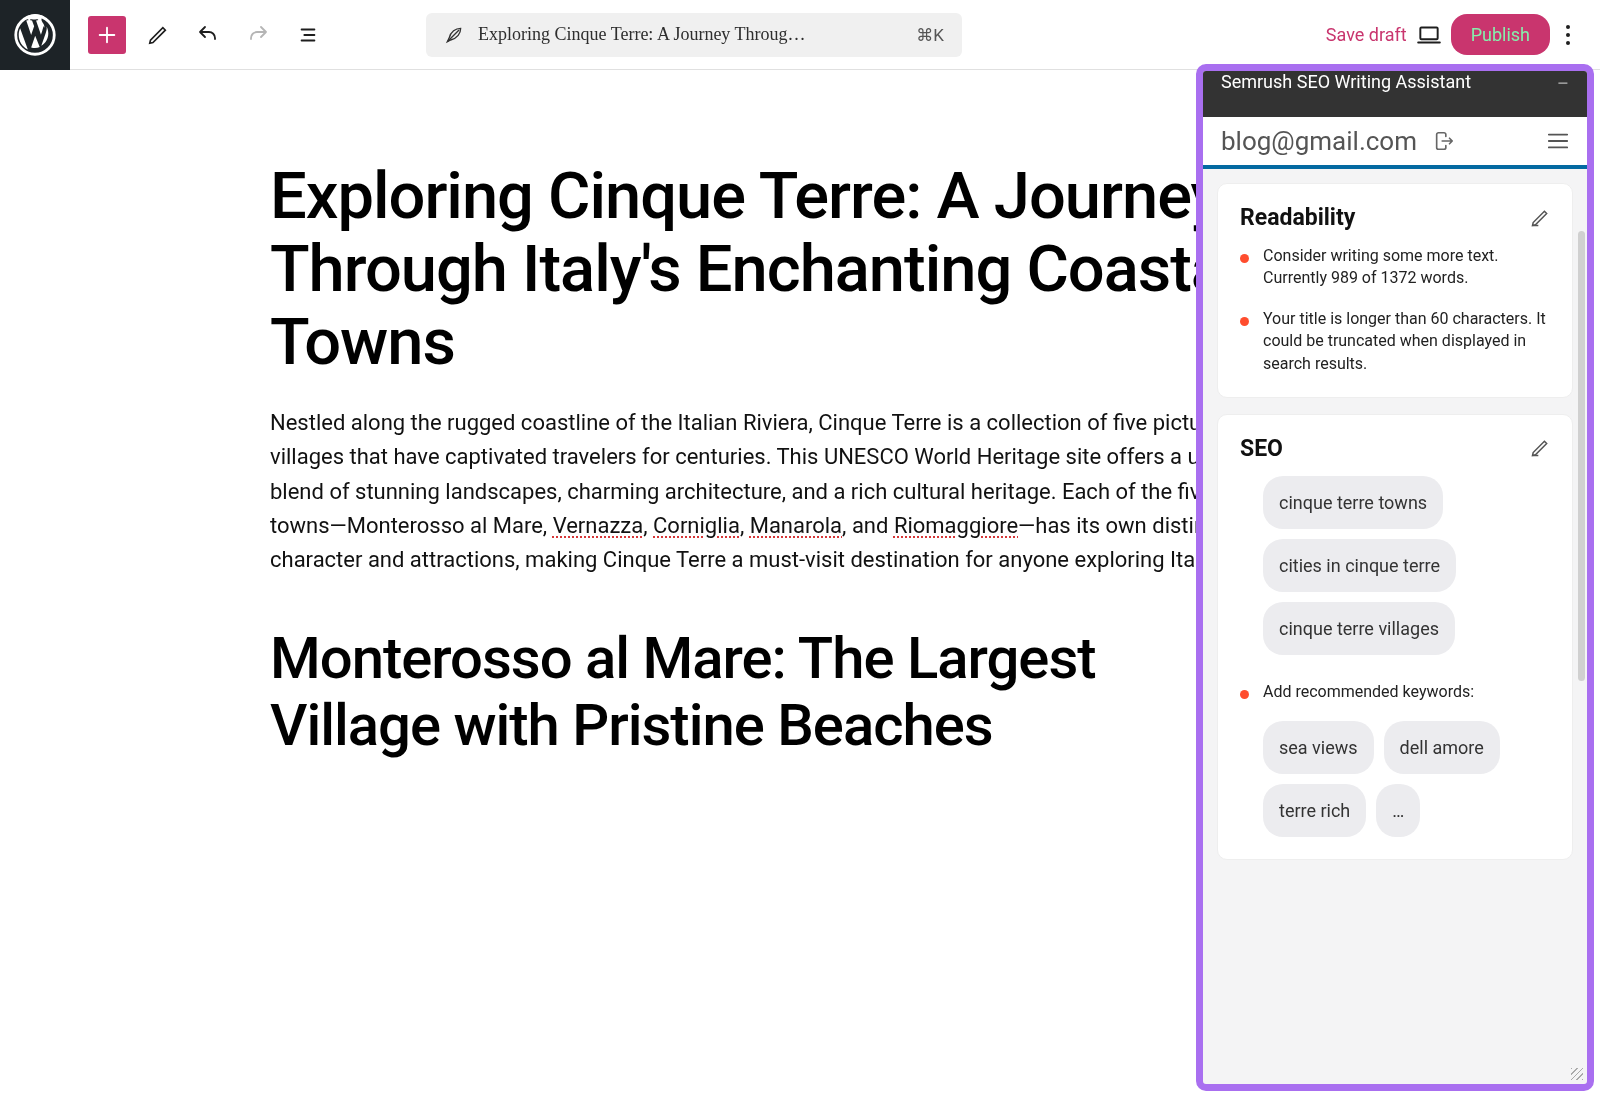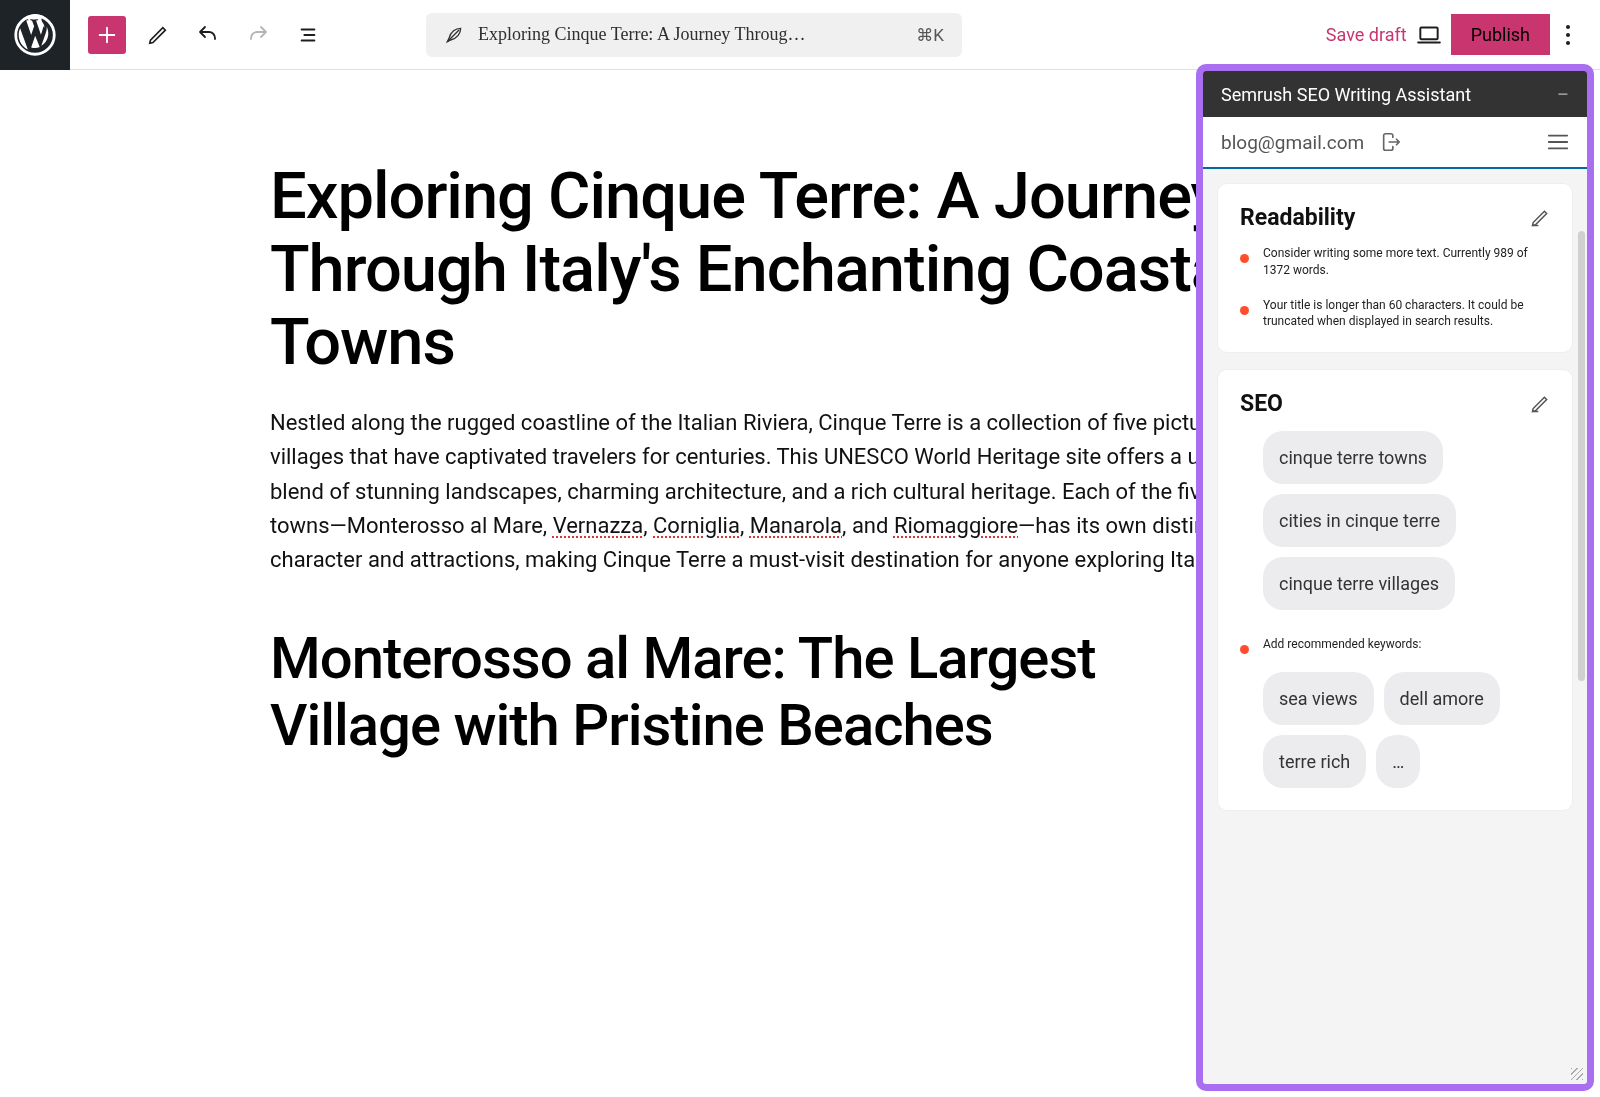--- a/index.html
+++ b/index.html
@@ -11,40 +11,40 @@
   .wp-logo svg { width: 42px; height: 42px; }
   .tb-group-left { display:flex; align-items:center; gap: 14px; padding-left: 18px; }
   .add-block { width: 38px; height: 38px; background: #c9356e; color:#fff; display:flex; align-items:center; justify-content:center; border-radius:3px; font-size: 26px; font-weight:300; }
   .icon-btn { width:36px; height:36px; display:flex; align-items:center; justify-content:center; color:#1e1e1e; }
   .icon-btn.dim { color:#b5b5b5; }
   .doc-pill { margin-left: 100px; width: 536px; height: 44px; background:#f0f0f0; border-radius:6px; display:flex; align-items:center; padding:0 18px; gap:14px; }
   .doc-pill .doc-title { flex:1; font-size:18px; color:#2e2e2e; white-space:nowrap; overflow:hidden; text-overflow:ellipsis;font-family:Liberation Serif, serif; }
   .doc-pill .kbd { color:#555; font-size:17px; }
   .tb-group-right { margin-left:auto; display:flex; align-items:center; gap:4px; padding-right:18px; }
   .save-draft { color:#c9356e; font-size:18px; }
-  .publish-btn { background:#c9356e; color:#000000; padding:10px 20px; border-radius:0; font-size:18px; }
+  .publish-btn { background:#c9356e; color:#86efac; padding:10px 20px; border-radius:16px; font-size:18px; }
   .more-vert { width:28px; display:flex; justify-content:center; }
 
   
   .editor { position:absolute; top:70px; left:0; right:0; bottom:0; padding: 90px 0 0 270px; }
   .post-title { font-size:65px; font-weight:500; line-height:1.12; letter-spacing:-1px; color:#000; max-width: 1000px; }
   .post-para { font-size:22px; line-height:1.55; color:#111; margin-top:28px; max-width: 1000px; }
   .post-para .sp { text-decoration: underline; text-decoration-style: dotted; text-decoration-color: #d63638; text-underline-offset: 4px; }
   .post-h2 { font-size:58px; font-weight:500; line-height:1.15; letter-spacing:-1px; color:#000; margin-top:48px; max-width: 1000px; }
 
   
   .panel-wrap { position:absolute; top:64px; right:6px; width:398px; bottom:6px; border:7px solid #a96ff0; border-radius:10px; background:#f4f4f5; overflow:hidden; }
-  .panel-header { background:#333; color:#fff; height:46px; display:flex; align-items:center; padding:0 18px; font-size:18px; justify-content:space-between; }
+  .panel-header { background:#333; color:#fff; height:46px; display:flex; align-items:flex-start; padding:0 18px; font-size:18px; justify-content:space-between; }
   .panel-header .minus { font-size:22px; color:#999; }
-  .panel-account { background:#fff; height:52px; display:flex; align-items:center; justify-content:flex-end; padding:0 18px; gap:16px; color:#555; font-size:19px; border-bottom:2px solid #0369a1; }
+  .panel-account { background:#fff; height:52px; display:flex; align-items:center; justify-content:flex-end; padding:0 18px; gap:16px; color:#555; font-size:26px; border-bottom:4px solid #0369a1; }
   .panel-body { padding:14px; overflow-y:auto; height: calc(100% - 98px); }
   .card { background:#fff; border-radius:10px; padding:20px 22px 22px 22px; margin-bottom:16px; border:1px solid #eee; }
   .card-head { display:flex; align-items:center; justify-content:space-between; margin-bottom:14px;gap:12px; }
   .card-title { font-size:23px; font-weight:700; color:#111; }
-  .bullet-item { display:flex; gap:14px; margin-bottom:18px; font-size:12px; line-height:1.4; color:#222; }
+  .bullet-item { display:flex; gap:14px; margin-bottom:18px; font-size:16px; line-height:1.4; color:#222; }
   .bullet-item:last-child { margin-bottom:0; }
   .dot { width:9px; height:9px; border-radius:50%; background:#ff4d2e; flex-shrink:0; margin-top:9px; }
   .kw-row { display:flex; flex-wrap:wrap; gap:10px; margin-top:10px; margin-left:23px; }
   .kw-chip { background:#ececef; color:#333; padding:16px 16px; border-radius:20px; font-size:18px; }
   .scrollbar-faux { position:absolute; right:2px; top:160px; width:7px; height:450px; background:#d0d0d0; border-radius:4px; }
   .resize-handle { position:absolute; right:3px; bottom:3px; width:14px; height:14px; }
   .resize-handle::before { content:""; position:absolute; right:1px; bottom:1px; width:12px; height:12px; background: repeating-linear-gradient(135deg,#aaa,#aaa 1px,transparent 1px,transparent 4px); }
 
 </style>
 </head>

